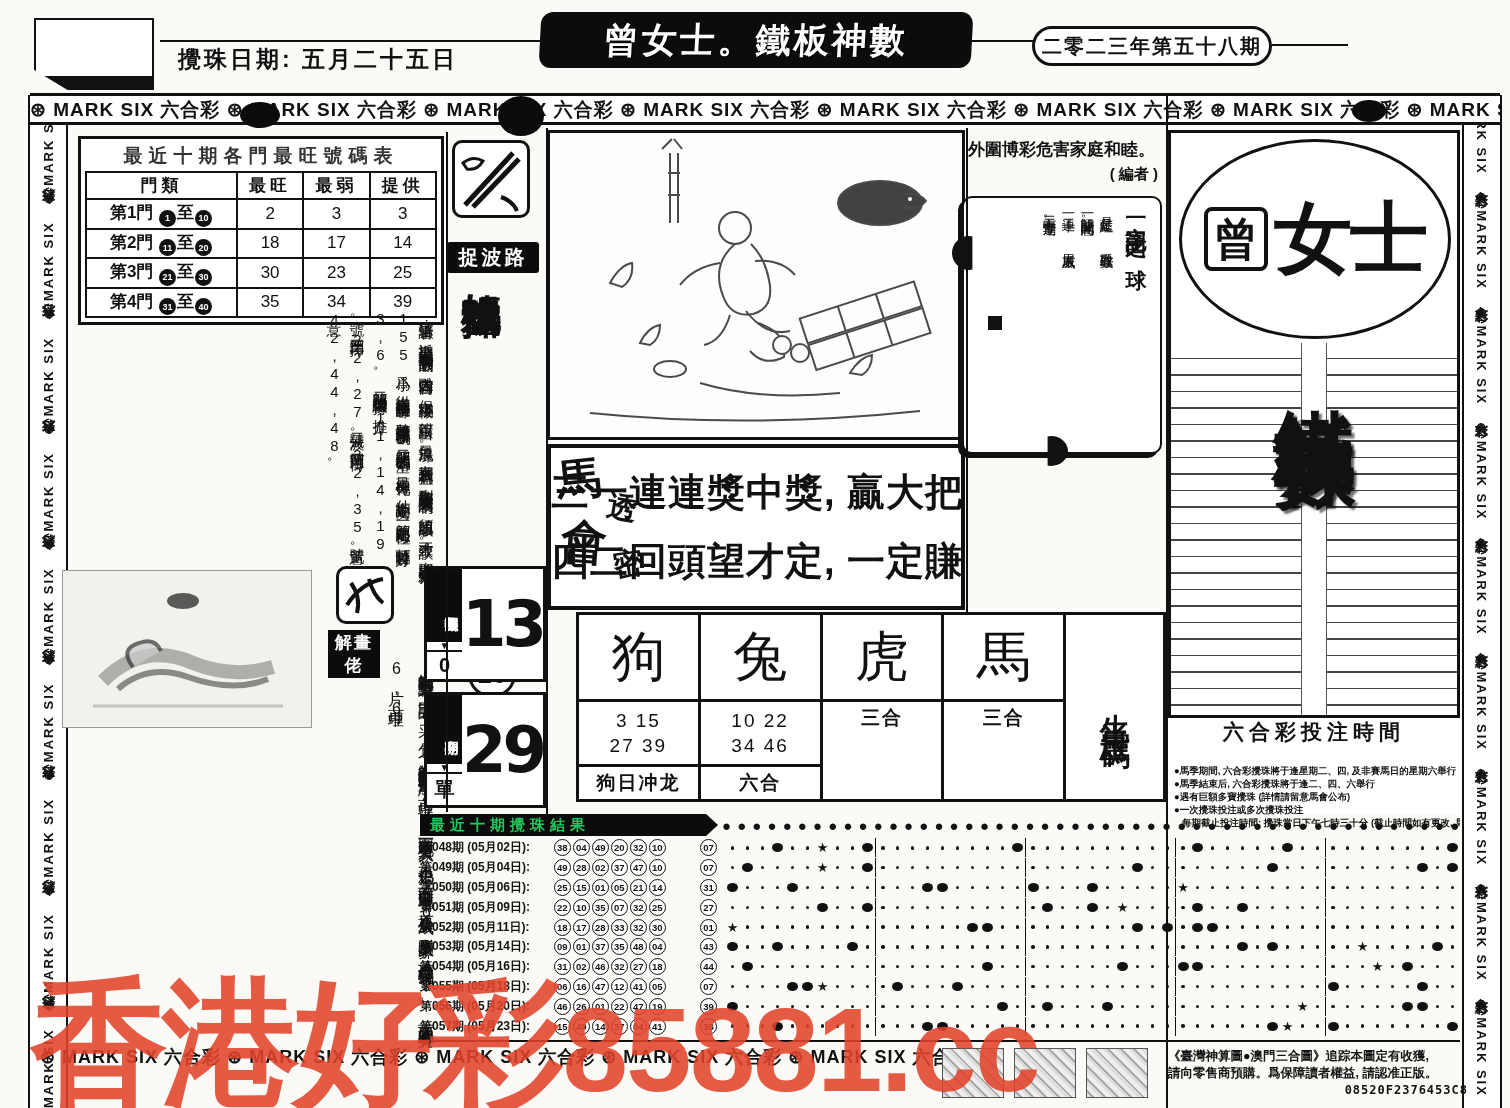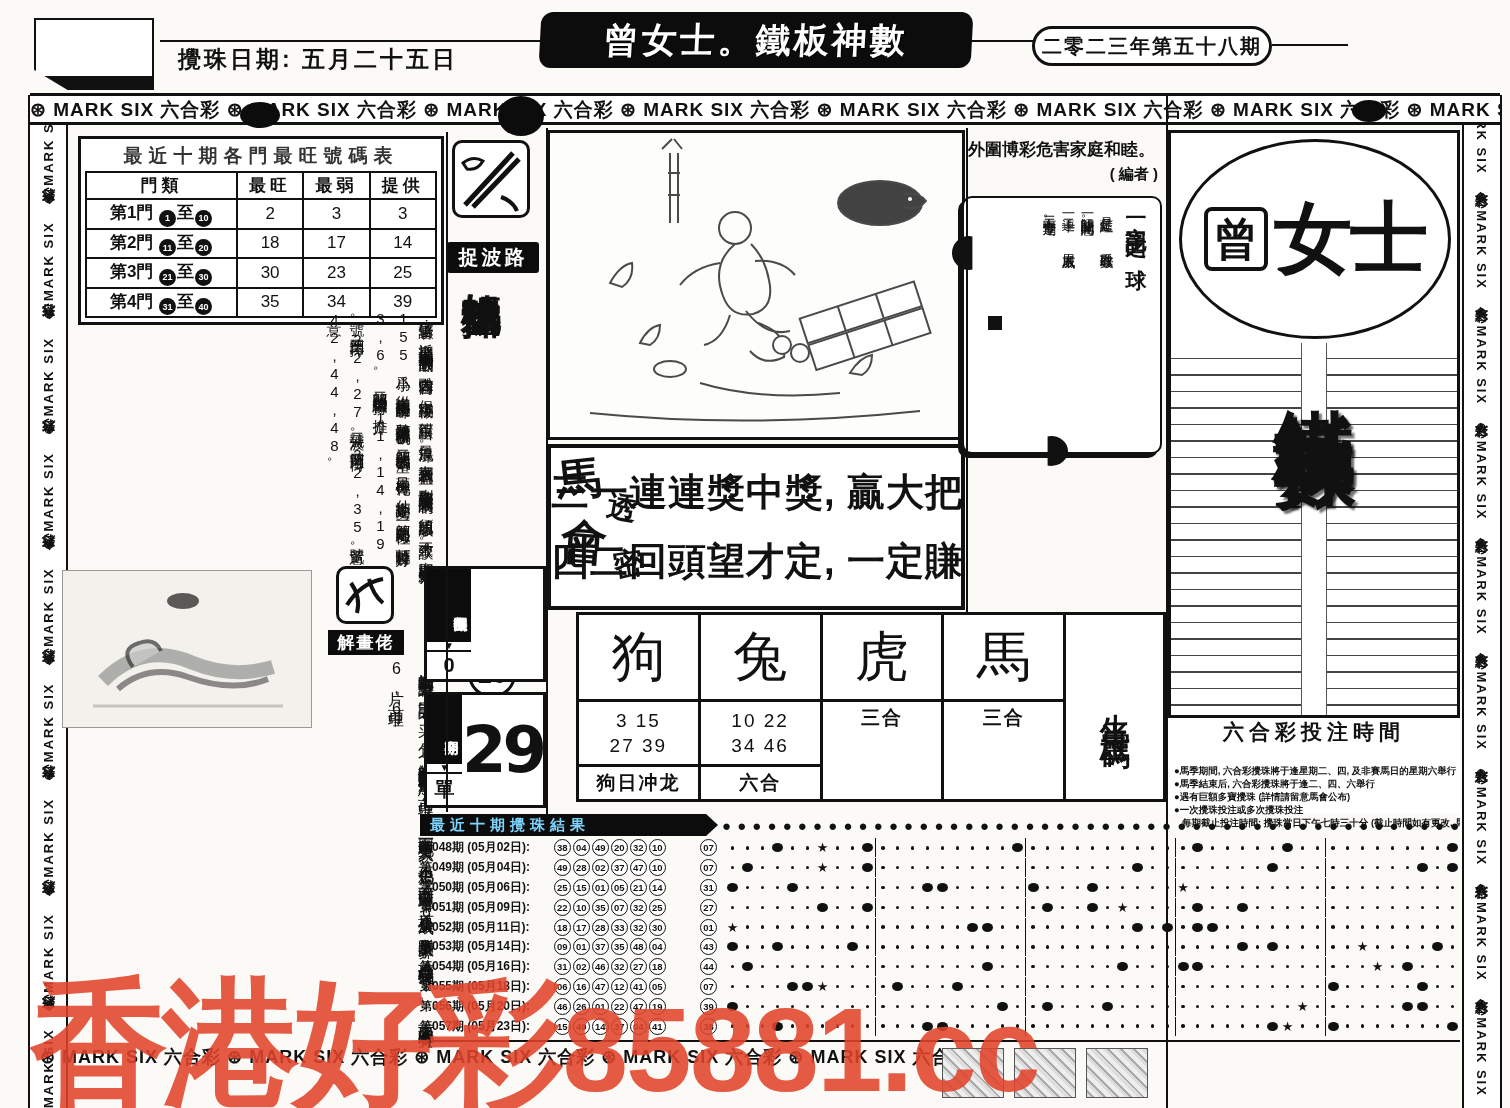--- a/index.html
+++ b/index.html
@@ -58,21 +58,21 @@
   
   .painting{left:62px;top:570px;width:250px;height:158px;border:1px solid #999;background:#f2f1ec;}
   .icon-tile{width:78px;height:78px;border:3px solid #111;border-radius:10px;background:#fff;}
   .black-label{background:#0c0c0c;color:#fff;font-weight:900;text-align:center;}
   .zhuobolo-icon{left:452px;top:140px;}
   .zhuobolo-label{left:447px;top:226px;width:92px;font-size:20px;letter-spacing:3px;padding:2px 0;border-radius:3px;margin-top:16px;}
   .sister-headline{left:462px;top:262px;height:330px;font-size:40px;font-weight:900;line-height:1;}
   .num-badge{width:48px;height:48px;border:3.5px solid #111;border-radius:50%;background:#fff;
     display:flex;align-items:center;justify-content:center;font-size:25px;font-weight:900;}
   .jiehua-icon{left:336px;top:566px;width:58px;height:58px;border:3px solid #111;border-radius:10px;background:#fff;}
-  .jiehua-label{left:328px;top:630px;width:76px;font-size:17px;letter-spacing:2px;padding:1px 0;}
+  .jiehua-label{left:328px;top:630px;width:52px;font-size:17px;letter-spacing:2px;padding:1px 0;}
 
   
   .counter{left:424px;top:566px;width:122px;height:116px;border:3px solid #111;background:#fff;display:flex;}
   .counter.second{top:692px;}
   .counter-left{width:44px;display:flex;flex-direction:column;align-items:center;}
   .counter-tag{background:#0c0c0c;color:#fff;writing-mode:vertical-rl;text-orientation:upright;
     font-size:14px;font-weight:bold;width:100%;flex:1;display:flex;justify-content:center;padding:4px 0;line-height:20px;}
   .counter-notch{font-size:10px;line-height:8px;}
   .counter-sub{width:100%;text-align:center;font-size:20px;font-weight:900;border-top:2px solid #111;padding:2px 0;}
   .counter-val{flex:1;display:flex;align-items:center;justify-content:center;font-size:64px;font-weight:900;
@@ -132,21 +132,21 @@
     text-shadow:3px 3px 2px rgba(0,0,0,.55);}
 
   
   .betting{left:1168px;top:718px;width:292px;height:96px;background:#fff;}
   .betting-title{text-align:center;font-size:21px;font-weight:900;letter-spacing:5px;}
   .betting ul{margin:18px 0 0;padding:0 0 0 6px;list-style:none;}
   .betting li{font-size:9.5px;font-weight:bold;line-height:13px;white-space:nowrap;overflow:hidden;}
   .betting-foot{font-size:9.5px;font-weight:bold;padding-left:14px;line-height:13px;white-space:nowrap;overflow:hidden;}
 
   
-  .results-hdr{left:420px;top:814px;width:298px;height:22px;background:#0c0c0c;color:#7dd3fc;
+  .results-hdr{left:420px;top:814px;width:298px;height:22px;background:#0c0c0c;color:#22c55e;
     clip-path:polygon(0 0,96% 0,100% 50%,96% 100%,0 100%);
     font-size:15px;font-weight:900;letter-spacing:5px;display:flex;align-items:center;padding-left:10px;}
   .balls-row{left:722px;top:814px;width:738px;height:22px;display:flex;align-items:center;justify-content:space-between;font-size:15px;line-height:15px;overflow:hidden;}
   .results-rows{left:420px;top:838px;width:1040px;}
   .res-row{display:flex;align-items:center;height:19.8px;justify-content:flex-end;}
   .res-period{width:152px;font-size:12px;font-weight:bold;white-space:nowrap;letter-spacing:0;}
   .res-balls{width:150px;display:flex;gap:2px;}
   .oball{display:inline-flex;align-items:center;justify-content:center;width:17px;height:17px;border:1.6px solid #111;
     border-radius:50%;font-size:9.5px;font-weight:bold;background:#fff;flex:none;}
   .res-special{margin-left:14px;margin-right:6px;}
@@ -262,20 +262,21 @@
   <div class="abs num-badge" style="left:468px;top:598px;">25</div>
 
   <div class="abs num-badge" style="left:468px;top:650px;">26</div>
 
   <div class="abs counter">
     <div class="counter-left">
       <div class="counter-tag">今年開出次數</div>
       <div class="counter-notch">▼</div>
       <div class="counter-sub">0</div>
     </div>
+    <div class="counter-val">13</div>
   </div>
   <div class="abs counter second">
     <div class="counter-left">
       <div class="counter-tag">今期開</div>
       <div class="counter-notch">▼</div>
       <div class="counter-sub">單</div>
     </div>
     <div class="counter-val">29</div>
   </div>
 
@@ -2051,20 +2052,25 @@
           </span>
         </div>
       </div>
     </div>
 
   <div class="abs thumbs">
     <div class="thumb"></div>
     <div class="thumb"></div>
     <div class="thumb"></div>
   </div>
+  <div class="abs bottom-note">
+    <div>《臺灣神算圖●澳門三合圖》追踪本圖定有收獲,</div>
+    <div>請向零售商預購。爲保障讀者權益, 請認准正版。</div>
+    <div class="bottom-code">08520F2376453C8</div>
+  </div>
 
   <div class="smudge" style="left:498px;top:96px;width:46px;height:40px;"></div>
   <div class="smudge" style="left:1352px;top:100px;width:34px;height:22px;"></div>
   <div class="smudge" style="left:240px;top:102px;width:40px;height:26px;"></div>
 
   <div class="vline" style="left:446px;top:132px;height:680px;"></div>
   <div class="vline" style="left:546px;top:128px;height:686px;"></div>
   <div class="vline" style="left:966px;top:128px;height:484px;"></div>
   <div class="vline" style="left:1166px;top:95px;height:1013px;"></div>
   <div class="hline" style="left:420px;top:1040px;width:1040px;"></div>

